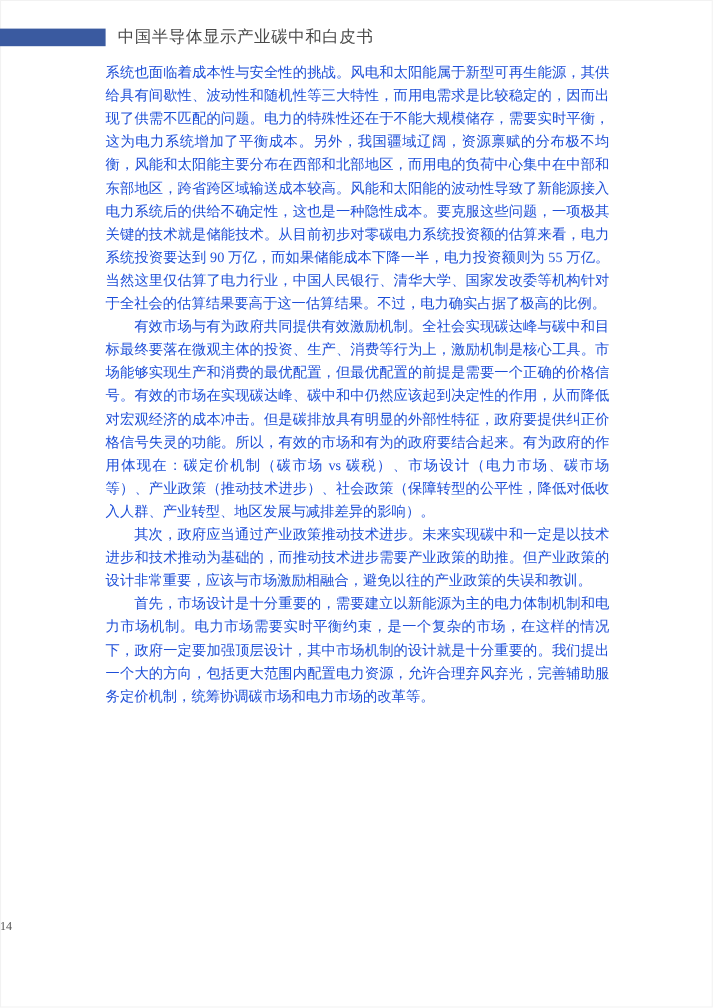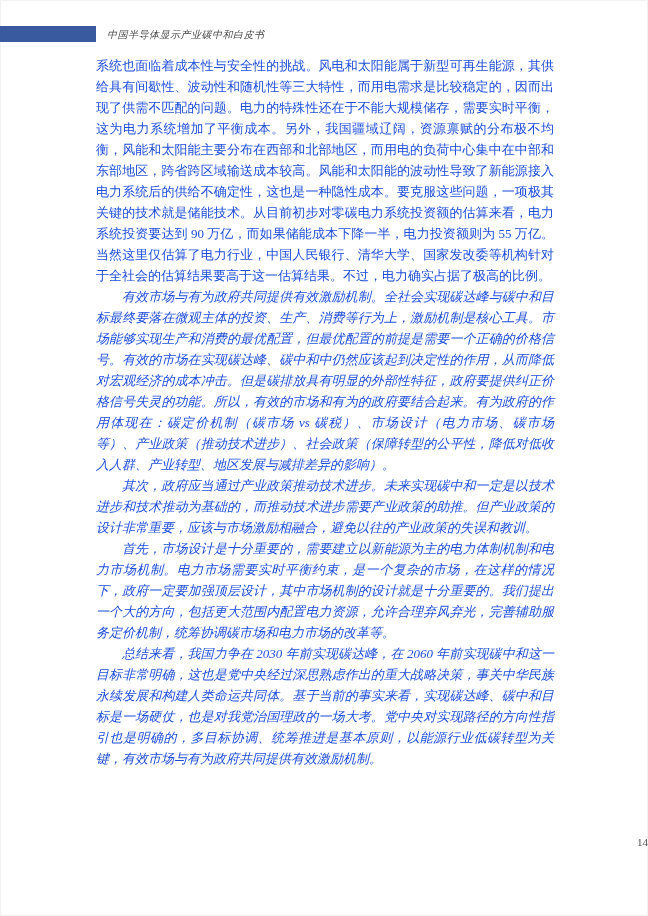--- a/index.html
+++ b/index.html
@@ -25,68 +25,65 @@
     left: 0;
     top: 26px;
     width: 96px;
     height: 16px;
     background: #3a5aa0; 
   }
   .header-title {
     position: absolute;
     left: 107px;
     top: 28px;
-    font-size: 10px;
+    font-size: 15px;
     line-height: 13px;
     color: #4a4a4a;
     letter-spacing: 0.5px;
     white-space: nowrap;
-    font-style: italic;
   }
   .content {
     position: absolute;
     left: 96px;
     top: 55px;
     width: 458px;
     font-size: 13px;
     line-height: 21px;
     color: #1d4ed8;
     text-align: justify;
     text-justify: inter-ideograph;
   }
   .content p.para {
     margin: 0;
     padding: 0;
   }
   .content p.para.indent {
     text-indent: 2em;
-    font-style: italic;
   }
   .page-number {
     position: absolute;
     left: 0;
     top: 836px;
     width: 100%;
-    text-align: right;
+    text-align: left;
     font-size: 11px;
     color: #555555;
   }
 </style>
 </head>
 <body>
 
 <div class="page">
 
   <div class="header-accent-bar" style="background: rgb(58, 90, 160);"></div>
 
   <div class="header-title">中国半导体显示产业碳中和白皮书</div>
 
   <div class="content">
       <p class="para">系统也面临着成本性与安全性的挑战。风电和太阳能属于新型可再生能源，其供给具有间歇性、波动性和随机性等三大特性，而用电需求是比较稳定的，因而出现了供需不匹配的问题。电力的特殊性还在于不能大规模储存，需要实时平衡，这为电力系统增加了平衡成本。另外，我国疆域辽阔，资源禀赋的分布极不均衡，风能和太阳能主要分布在西部和北部地区，而用电的负荷中心集中在中部和东部地区，跨省跨区域输送成本较高。风能和太阳能的波动性导致了新能源接入电力系统后的供给不确定性，这也是一种隐性成本。要克服这些问题，一项极其关键的技术就是储能技术。从目前初步对零碳电力系统投资额的估算来看，电力系统投资要达到 90 万亿，而如果储能成本下降一半，电力投资额则为 55 万亿。当然这里仅估算了电力行业，中国人民银行、清华大学、国家发改委等机构针对于全社会的估算结果要高于这一估算结果。不过，电力确实占据了极高的比例。</p>
       <p class="para indent">有效市场与有为政府共同提供有效激励机制。全社会实现碳达峰与碳中和目标最终要落在微观主体的投资、生产、消费等行为上，激励机制是核心工具。市场能够实现生产和消费的最优配置，但最优配置的前提是需要一个正确的价格信号。有效的市场在实现碳达峰、碳中和中仍然应该起到决定性的作用，从而降低对宏观经济的成本冲击。但是碳排放具有明显的外部性特征，政府要提供纠正价格信号失灵的功能。所以，有效的市场和有为的政府要结合起来。有为政府的作用体现在：碳定价机制（碳市场 vs 碳税）、市场设计（电力市场、碳市场等）、产业政策（推动技术进步）、社会政策（保障转型的公平性，降低对低收入人群、产业转型、地区发展与减排差异的影响）。</p>
       <p class="para indent">其次，政府应当通过产业政策推动技术进步。未来实现碳中和一定是以技术进步和技术推动为基础的，而推动技术进步需要产业政策的助推。但产业政策的设计非常重要，应该与市场激励相融合，避免以往的产业政策的失误和教训。</p>
       <p class="para indent">首先，市场设计是十分重要的，需要建立以新能源为主的电力体制机制和电力市场机制。电力市场需要实时平衡约束，是一个复杂的市场，在这样的情况下，政府一定要加强顶层设计，其中市场机制的设计就是十分重要的。我们提出一个大的方向，包括更大范围内配置电力资源，允许合理弃风弃光，完善辅助服务定价机制，统筹协调碳市场和电力市场的改革等。</p>
-      <p class="para indent">总结来看，我国力争在 2030 年前实现碳达峰，在 2060 年前实现碳中和这一目标非常明确，这也是党中央经过深思熟虑作出的重大战略决策，事关中华民族永续发展和构建人类命运共同体。基于当前的事实来看，实现碳达峰、碳中和目标是一场硬仗，也是对我党治国理政的一场大考。党中央对实现路径的方向性指引也是明确的，多目标协调、统筹推进是基本原则，以能源行业低碳转型为关键，有效市场与有为政府共同提供有效激励机制。</p>
     </div>
 
   <div class="page-number">14</div>
 
 </div>
 
 </body></html>

